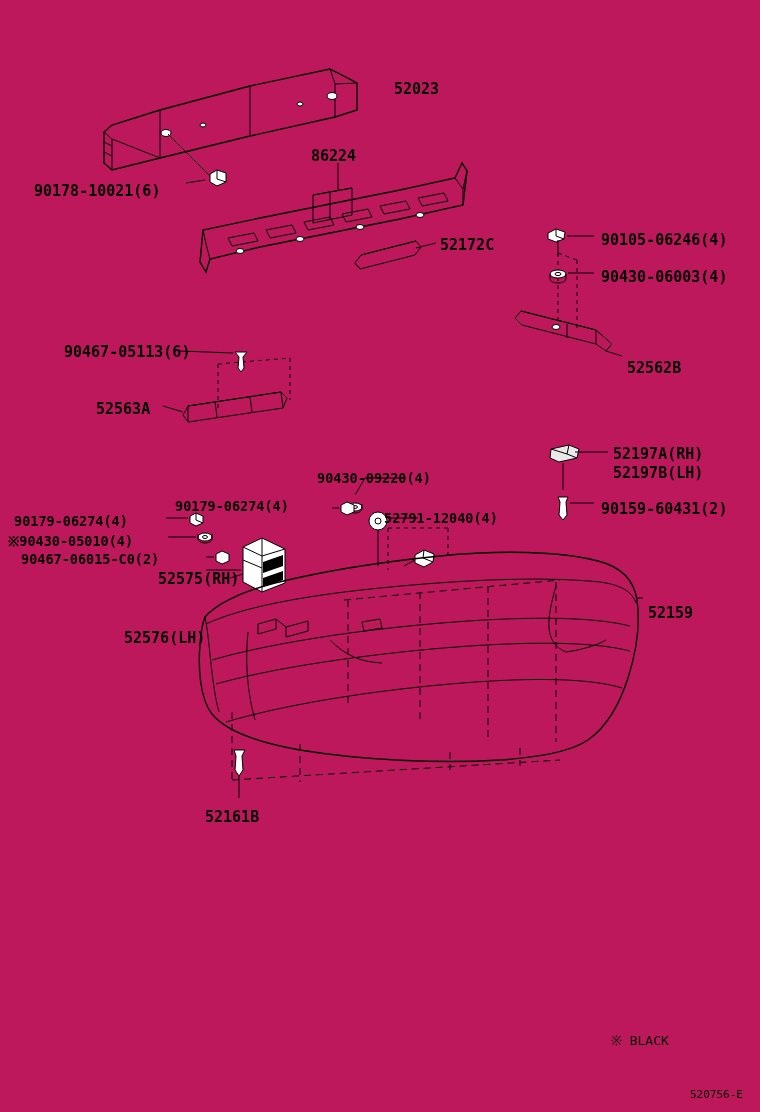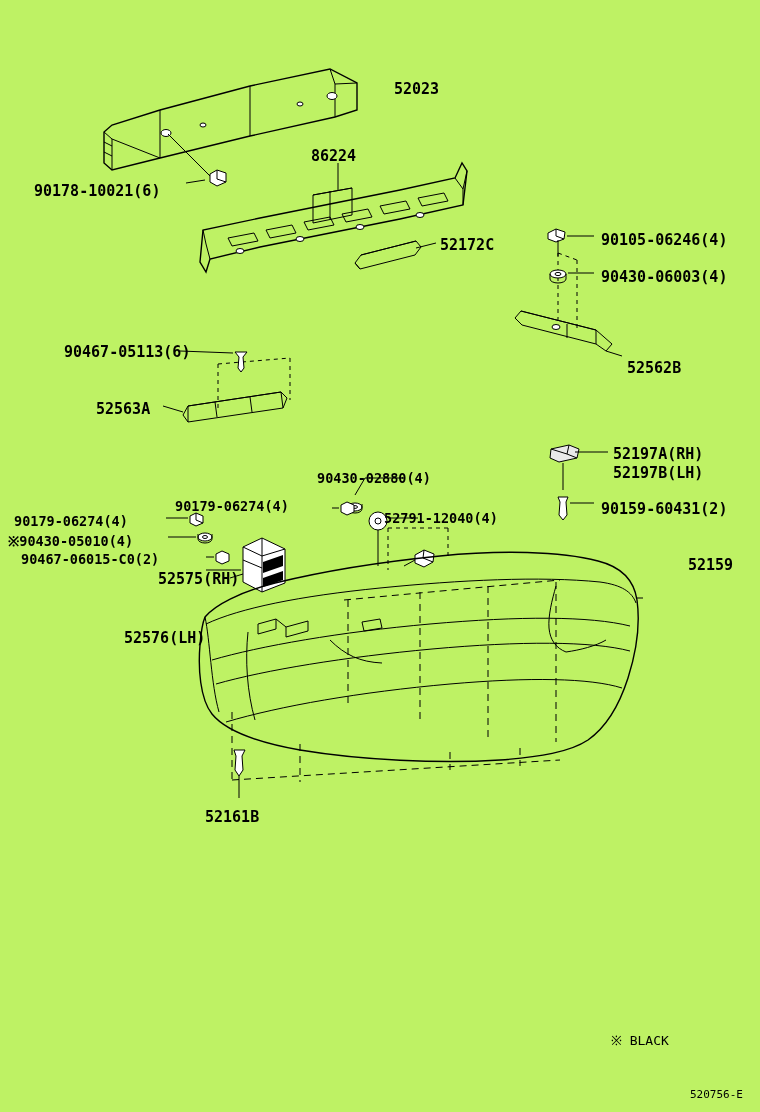--- a/index.html
+++ b/index.html
@@ -4,21 +4,21 @@
 <style>
   html, body {
     margin: 0;
     padding: 0;
     background: #ffffff;
   }
   #page {
     position: relative;
     width: 760px;
     height: 1112px;
-    background: #bef264;
+    background: #be185d;
     overflow: hidden;
     font-family: "DejaVu Sans Mono", monospace;
   }
   .label {
     position: absolute;
     font-family: "DejaVu Sans Mono", monospace;
     font-size: 15px;
     font-weight: bold;
     color: #000000;
     white-space: nowrap;
@@ -281,28 +281,28 @@
   <div class="label" style="left:311px; top:147px;">86224</div>
   <div class="label" style="left:34px;  top:182px;">90178-10021(6)</div>
   <div class="label" style="left:440px; top:236px;text-align:center;">52172C</div>
   <div class="label" style="left:601px; top:231px;">90105-06246(4)</div>
   <div class="label" style="left:601px; top:268px;">90430-06003(4)</div>
   <div class="label" style="left:627px; top:359px;">52562B</div>
   <div class="label" style="left:64px;  top:343px;">90467-05113(6)</div>
   <div class="label" style="left:96px;  top:400px;">52563A</div>
   <div class="label" style="left:613px; top:445px;">52197A(RH)</div>
   <div class="label" style="left:613px; top:464px;">52197B(LH)</div>
-  <div class="label small" style="left:317px; top:470px;">90430-02880(4)</div>
+  <div class="label small" style="left:317px; top:470px;">90430-09220(4)</div>
   <div class="label" style="left:601px; top:500px;">90159-60431(2)</div>
   <div class="label small" style="left:175px; top:498px;">90179-06274(4)</div>
   <div class="label small" style="left:384px; top:510px;">52791-12040(4)</div>
   <div class="label small" style="left:14px;  top:513px;">90179-06274(4)</div>
   <div class="label small" style="left:8px;  top:532px;">※90430-05010(4)</div>
   <div class="label small" style="left:21px;  top:551px;">90467-06015-C0(2)</div>
   <div class="label" style="left:158px; top:570px;">52575(RH)</div>
   <div class="label" style="left:124px; top:589px;margin-top:40px;">52576(LH)</div>
-  <div class="label" style="left:648px; top:556px;margin-left:40px;">52159</div>
+  <div class="label" style="left:648px; top:604px;">52159</div>
   <div class="label" style="left:205px; top:808px;text-align:right;">52161B</div>
 
   <div class="footnote" style="left:611px; top:1031px;">※ BLACK</div>
   <div class="diagcode" style="left:690px; top:1088px;">520756-E</div>
 
 </div>
 
 </body></html>

